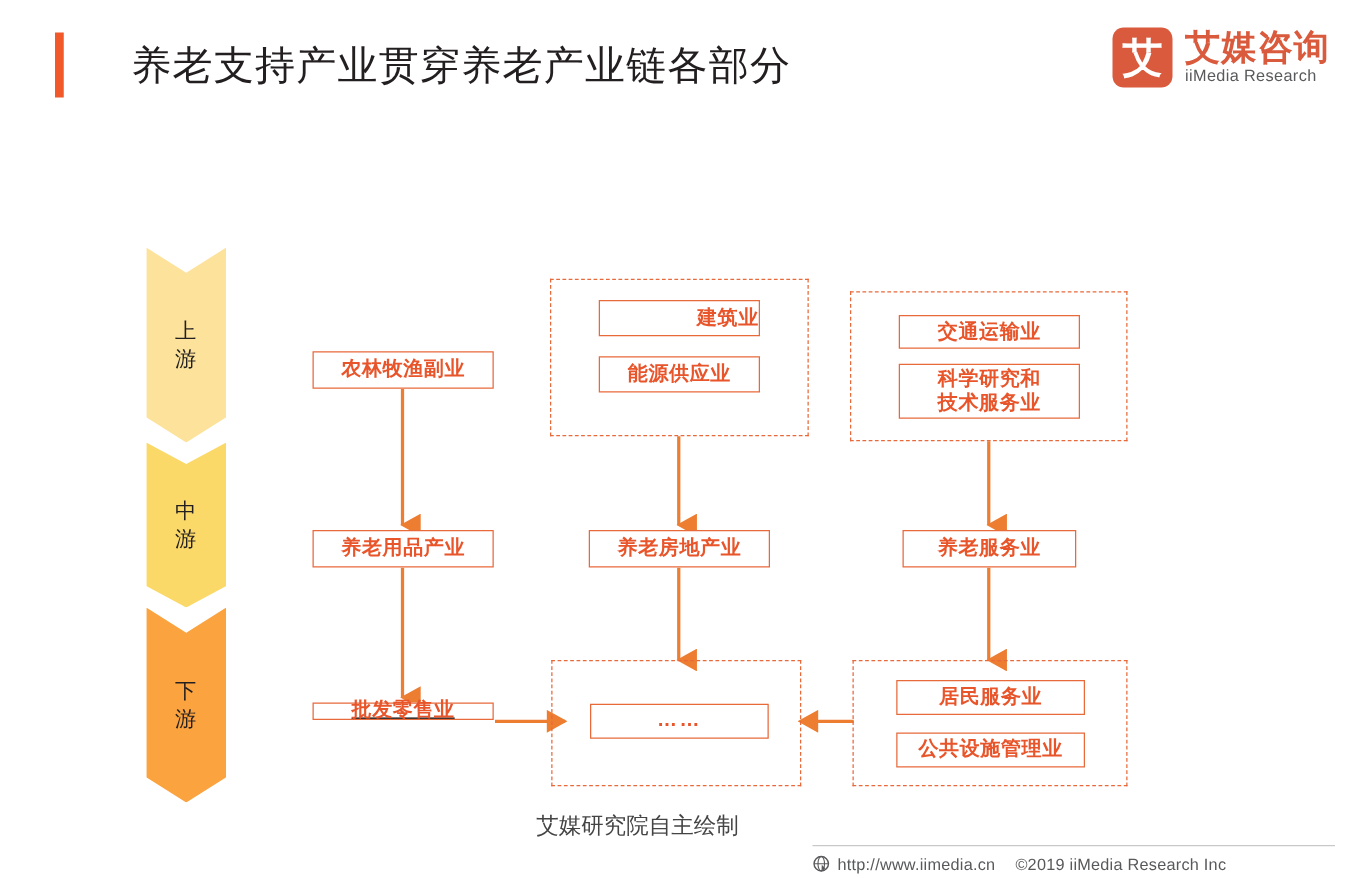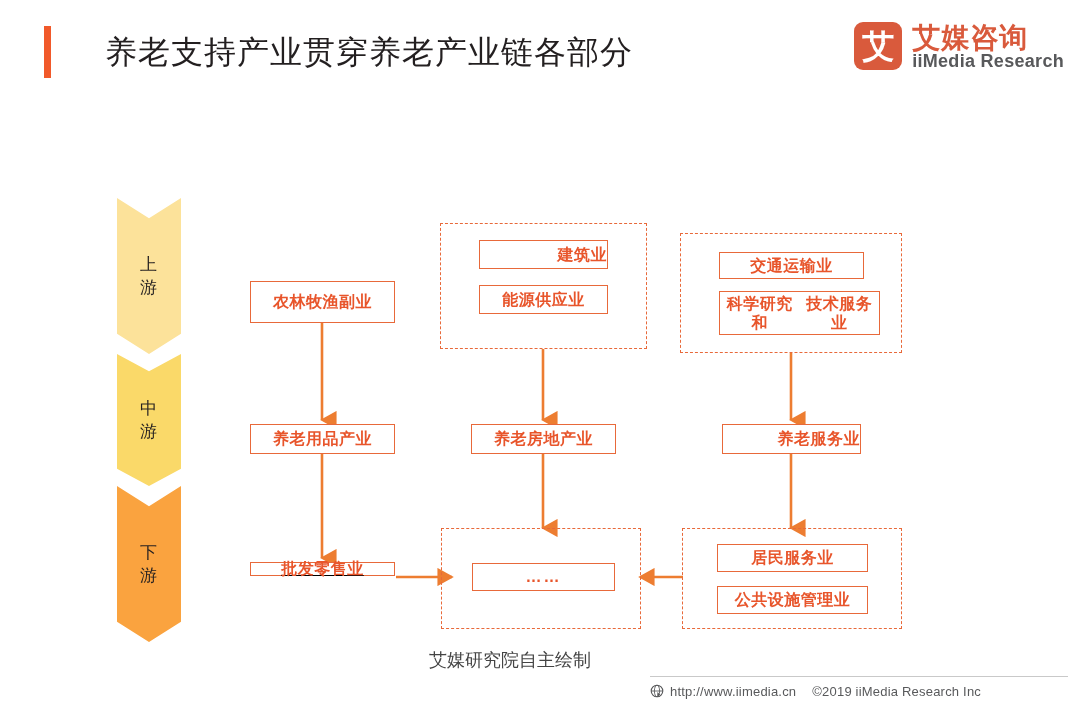--- a/index.html
+++ b/index.html
@@ -65,23 +65,23 @@
     color: #D95A3C;
     font-size: 28px;
     line-height: 30px;
     font-weight: bold;
     letter-spacing: 1px;
     white-space: nowrap;
     font-family: "Liberation Sans", "DejaVu Sans", sans-serif;
   }
   #logo-en {
     color: #58595B;
-    font-size: 18px;
+    font-size: 13px;
     line-height: 16px;
-    font-weight: bold;
+    font-weight: normal;
     letter-spacing: 0.3px;
     white-space: nowrap;
   }
 
   
   #canvas {
     position: absolute;
     left: 0; top: 0;
     width: 1080px; height: 702px;
     pointer-events: none;
@@ -237,48 +237,48 @@
       <div>游</div>
     </div>
   </div>
   <div class="chevron" id="chevron-down">
     <div class="chevron-label">
       <div>下</div>
       <div>游</div>
     </div>
   </div>
 
-  <div class="node" style="left:250px; top:281px; width:145px; height:42px;">
+  <div class="node" style="left:250px; top:281px; width:145px; height:30px;">
     <span class="node-label">农林牧渔副业</span>
   </div>
 
   <div class="group" style="left:440px; top:223px; width:207px; height:126px;"></div>
   <div class="node" style="left:479px; top:240px; width:129px; height:29px;justify-content:flex-end;">
     <span class="node-label">建筑业</span>
   </div>
   <div class="node" style="left:479px; top:285px; width:129px; height:29px;">
     <span class="node-label">能源供应业</span>
   </div>
 
   <div class="group" style="left:680px; top:233px; width:222px; height:120px;"></div>
   <div class="node" style="left:719px; top:252px; width:145px; height:27px;">
     <span class="node-label">交通运输业</span>
   </div>
-  <div class="node" style="left:719px; top:291px; width:161px; height:44px; flex-direction:row;">
+  <div class="node" style="left:719px; top:291px; width:145px; height:44px; flex-direction:column;">
     <span class="node-label two-line">科学研究和</span>
     <span class="node-label two-line">技术服务业</span>
   </div>
 
   <div class="node" style="left:250px; top:424px; width:145px; height:30px;">
     <span class="node-label">养老用品产业</span>
   </div>
   <div class="node" style="left:471px; top:424px; width:145px; height:30px;">
     <span class="node-label">养老房地产业</span>
   </div>
-  <div class="node" style="left:722px; top:424px; width:139px; height:30px;justify-content:flex-end;">
+  <div class="node" style="left:722px; top:424px; width:139px; height:30px;">
     <span class="node-label">养老服务业</span>
   </div>
 
   <div class="node" style="left:250px; top:562px; width:145px; height:14px;text-decoration:underline;">
     <span class="node-label">批发零售业</span>
   </div>
 
   <div class="group" style="left:441px; top:528px; width:200px; height:101px;"></div>
   <div class="node" style="left:472px; top:563px; width:143px; height:28px;">
     <span class="ellipsis-label">……</span>

